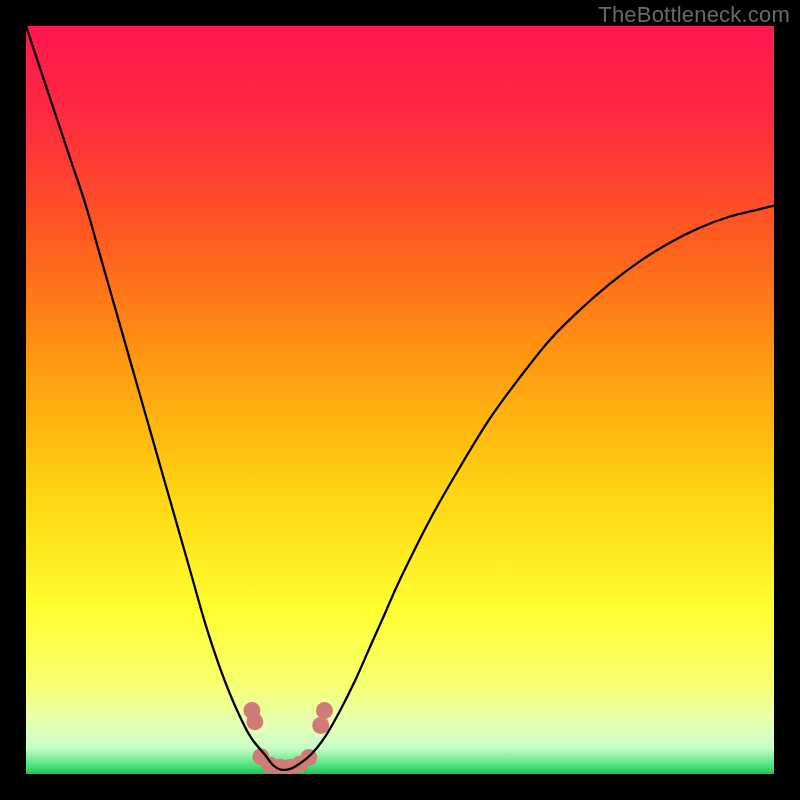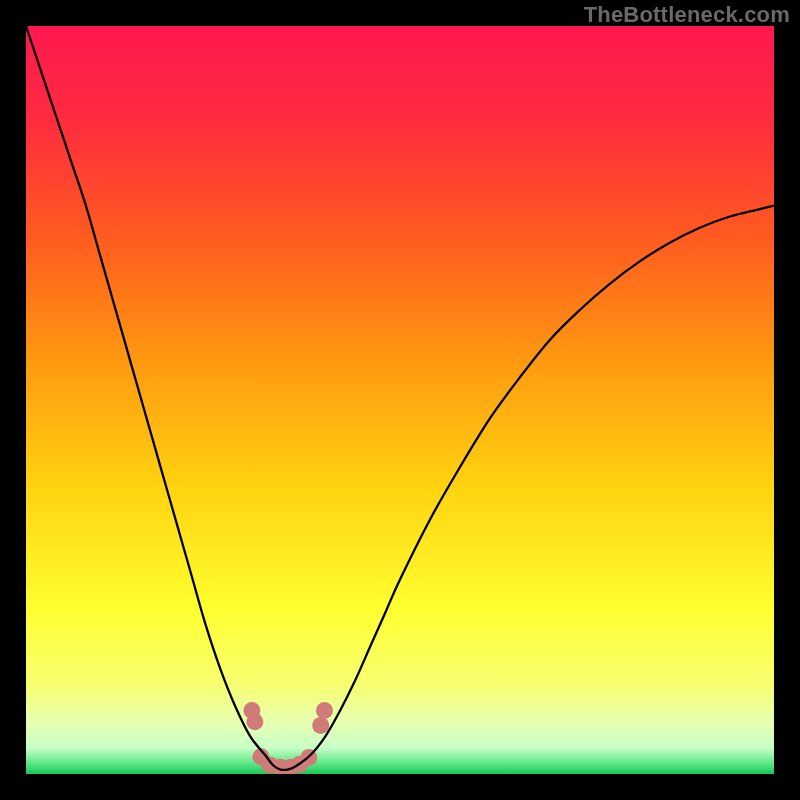--- a/index.html
+++ b/index.html
@@ -12,21 +12,21 @@
     width: 748px; height: 748px;
   }
   .plot svg { display: block; }
   .watermark {
     position: absolute;
     top: 2px; right: 10px;
     font-family: Arial, Helvetica, sans-serif;
     font-size: 22px;
     color: #696969;
     letter-spacing: 0.2px;
-    font-weight: 700;
+    font-weight: 400;
   }
 </style>
 </head>
 <body>
 <div class="wrap">
 
   <div class="plot">
     <svg id="plotsvg" width="748" height="748" viewBox="0 0 748 748">
       <defs>
         <linearGradient id="bg-grad" x1="0" y1="0" x2="0" y2="1">

